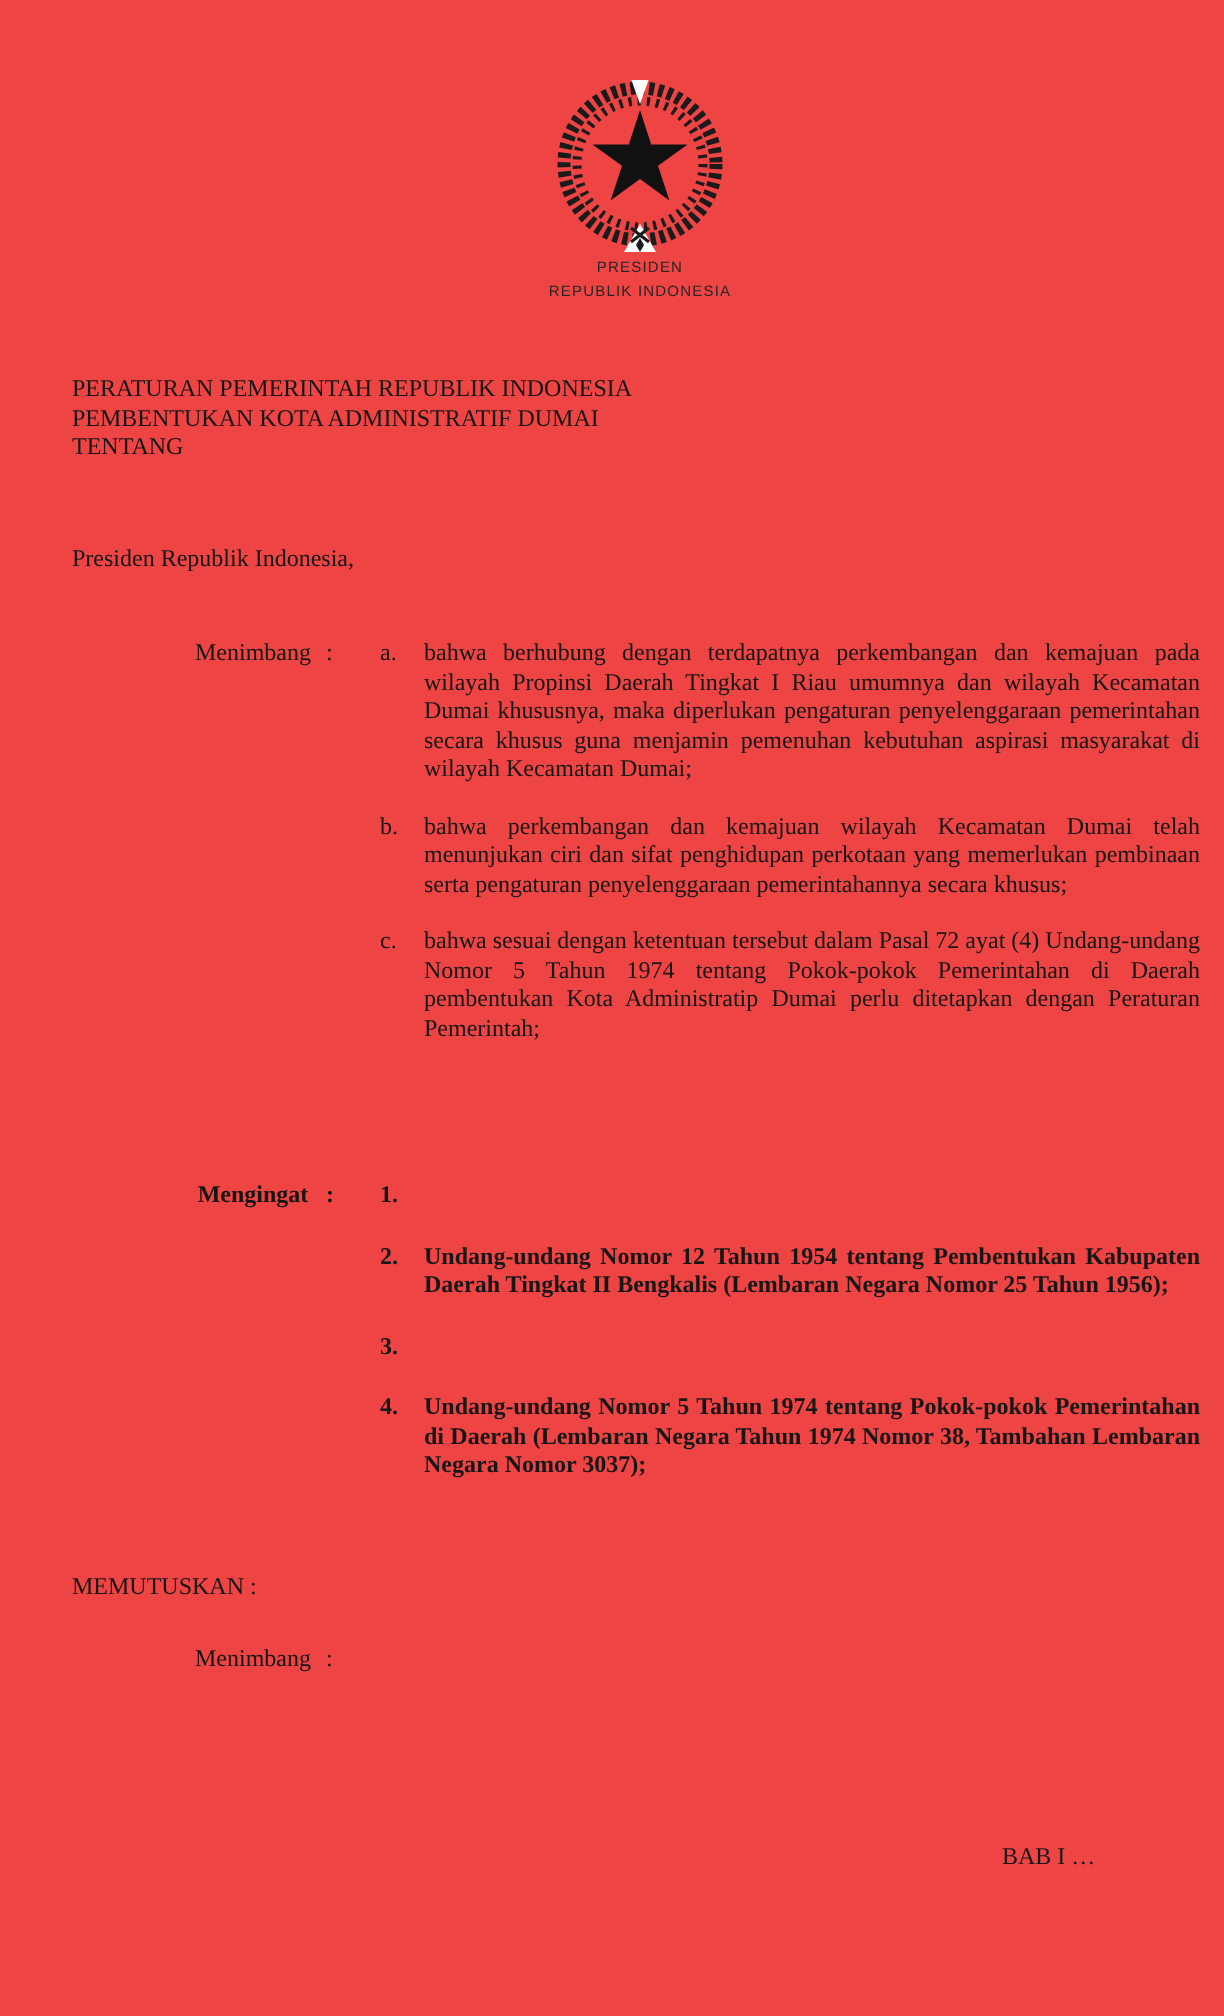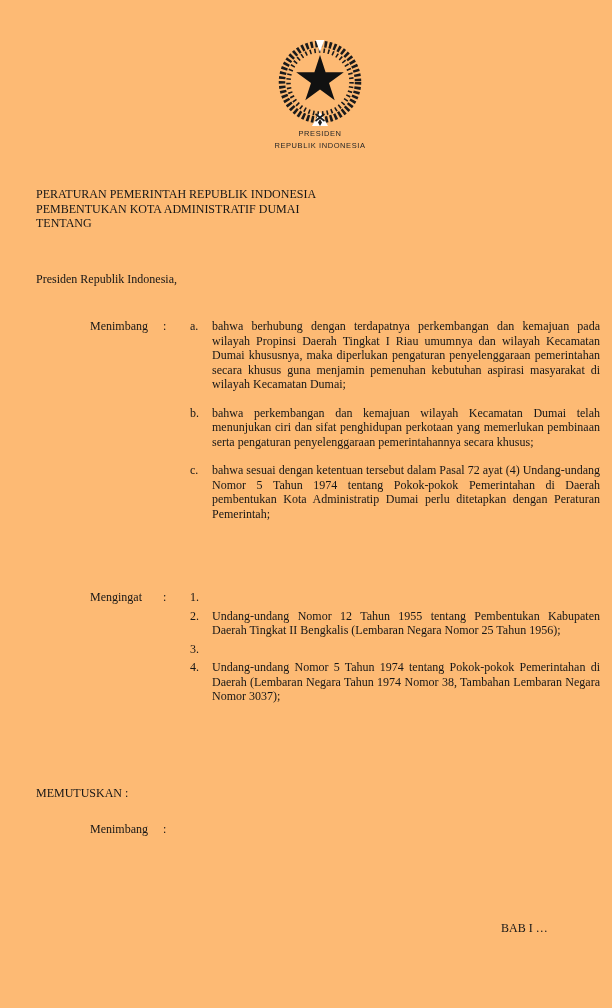--- a/index.html
+++ b/index.html
@@ -1,21 +1,21 @@
 <!DOCTYPE html>
 <html><head>
 <meta charset="utf-8">
 <style>
   * { margin: 0; padding: 0; box-sizing: border-box; }
   html, body { background: #ffffff; }
   .page {
     position: relative;
     width: 612px;
     height: 1008px;
-    background: #fdba74;
+    background: #ef4444;
     color: #161616;
     font-family: "Liberation Serif", serif;
     font-size: 12px;
     line-height: 14.5px;
     overflow: hidden;
     margin: 0 auto;
   }
 
   
   .emblem-svg {
@@ -53,26 +53,26 @@
   
   .section-grid {
     position: absolute;
     left: 90px;
     width: 510px;
     display: grid;
     grid-template-columns: 73px 27px 22px 388px;
     align-items: start;
   }
   .grid-menimbang { top: 319px; row-gap: 14px; }
-  .grid-mengingat { top: 590px; row-gap: 4px; }
+  .grid-mengingat { top: 590px; row-gap: 16px; font-weight: bold; }
   .grid-menetapkan {
     top: 822px;
     grid-template-columns: 73px 27px 410px;
   }
-  .sec-label { grid-column: 1; }
+  .sec-label { grid-column: 1; text-align: center; }
   .sec-colon { grid-column: 2; }
   .item-marker { grid-column: 3; }
   .item-text {
     grid-column: 4;
     text-align: justify;
     text-justify: inter-word;
   }
   .grid-menetapkan .item-text { grid-column: 3; }
 
   
@@ -119,21 +119,21 @@
     <div class="item-text">bahwa perkembangan dan kemajuan wilayah Kecamatan Dumai telah menunjukan ciri dan sifat penghidupan perkotaan yang memerlukan pembinaan serta pengaturan penyelenggaraan pemerintahannya secara khusus;</div>
     <div class="item-marker">c.</div>
     <div class="item-text">bahwa sesuai dengan ketentuan tersebut dalam Pasal 72 ayat (4) Undang-undang Nomor 5 Tahun 1974 tentang Pokok-pokok Pemerintahan di Daerah pembentukan Kota Administratip Dumai perlu ditetapkan dengan Peraturan Pemerintah;</div>
   </div>
 
   <div class="section-grid grid-mengingat">
     <div class="sec-label">Mengingat</div>
     <div class="sec-colon">:</div>
     <div class="item-marker">1.</div>
     <div class="item-marker">2.</div>
-    <div class="item-text">Undang-undang Nomor 12 Tahun 1955 tentang Pembentukan Kabupaten Daerah Tingkat II Bengkalis (Lembaran Negara Nomor 25 Tahun 1956);</div>
+    <div class="item-text">Undang-undang Nomor 12 Tahun 1954 tentang Pembentukan Kabupaten Daerah Tingkat II Bengkalis (Lembaran Negara Nomor 25 Tahun 1956);</div>
     <div class="item-marker">3.</div>
     <div class="item-marker">4.</div>
     <div class="item-text">Undang-undang Nomor 5 Tahun 1974 tentang Pokok-pokok Pemerintahan di Daerah (Lembaran Negara Tahun 1974 Nomor 38, Tambahan Lembaran Negara Nomor 3037);</div>
   </div>
 
   <div class="center-block memutuskan-block">MEMUTUSKAN :</div>
 
   <div class="section-grid grid-menetapkan">
     <div class="sec-label">Menimbang</div>
     <div class="sec-colon">:</div>

